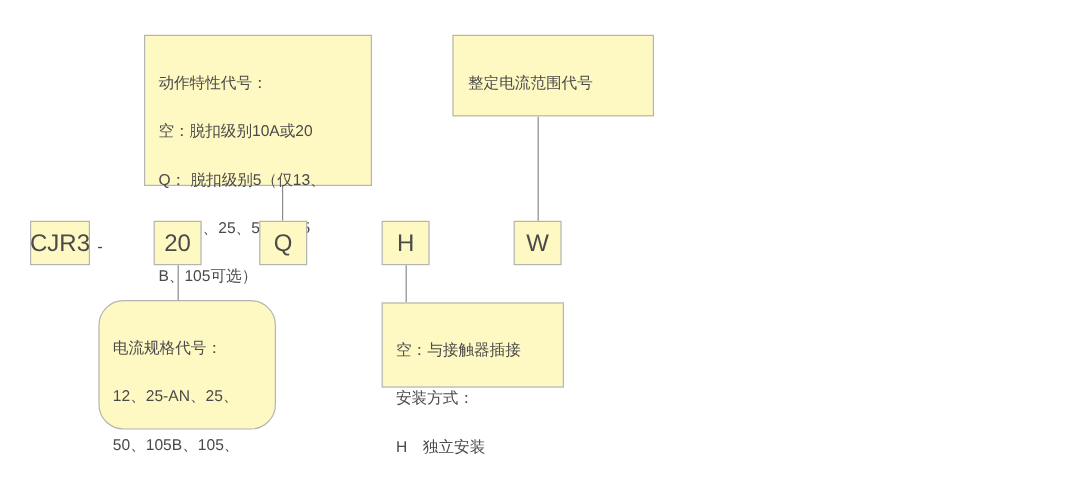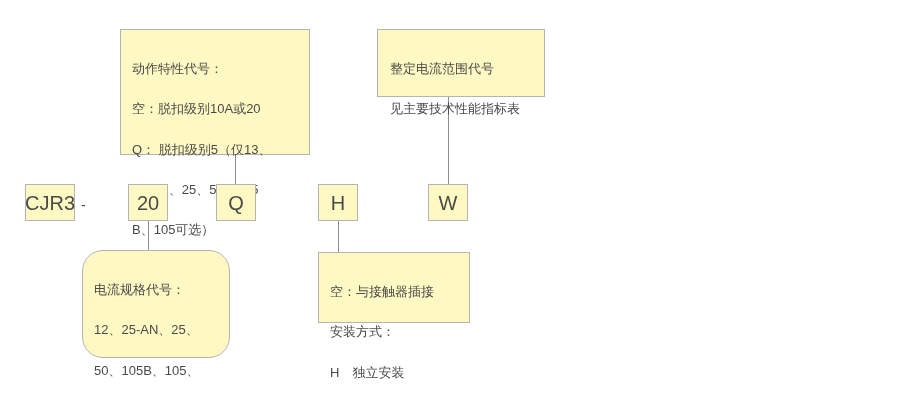--- a/index.html
+++ b/index.html
@@ -71,21 +71,20 @@
   <div class="box note" id="note-action" style="left:120px; top:29px; width:190px; height:126px;">
     <span class="note-line">动作特性代号：</span>
     <span class="note-line">空：脱扣级别10A或20</span>
     <span class="note-line">Q： 脱扣级别5（仅13、</span>
     <span class="note-line">25-AN、25、50、105</span>
     <span class="note-line">B、105可选）</span>
   </div>
 
   <div class="box note" id="note-range" style="left:377px; top:29px; width:168px; height:68px;padding-left:12px;">
     <span class="note-line">整定电流范围代号</span>
-    <span class="note-line">见主要技术性能指标表</span>
   </div>
 
   <div class="conn conn-v" style="left:235px; top:155px; height:29px;"></div>
 
   <div class="conn conn-v" style="left:448px; top:97px; height:87px;"></div>
 
   <div class="box chip" style="left:25px; top:184px; width:50px; height:37px;">CJR3</div>
 
   <div class="dash" style="left:81px; top:198px;">-</div>
 

